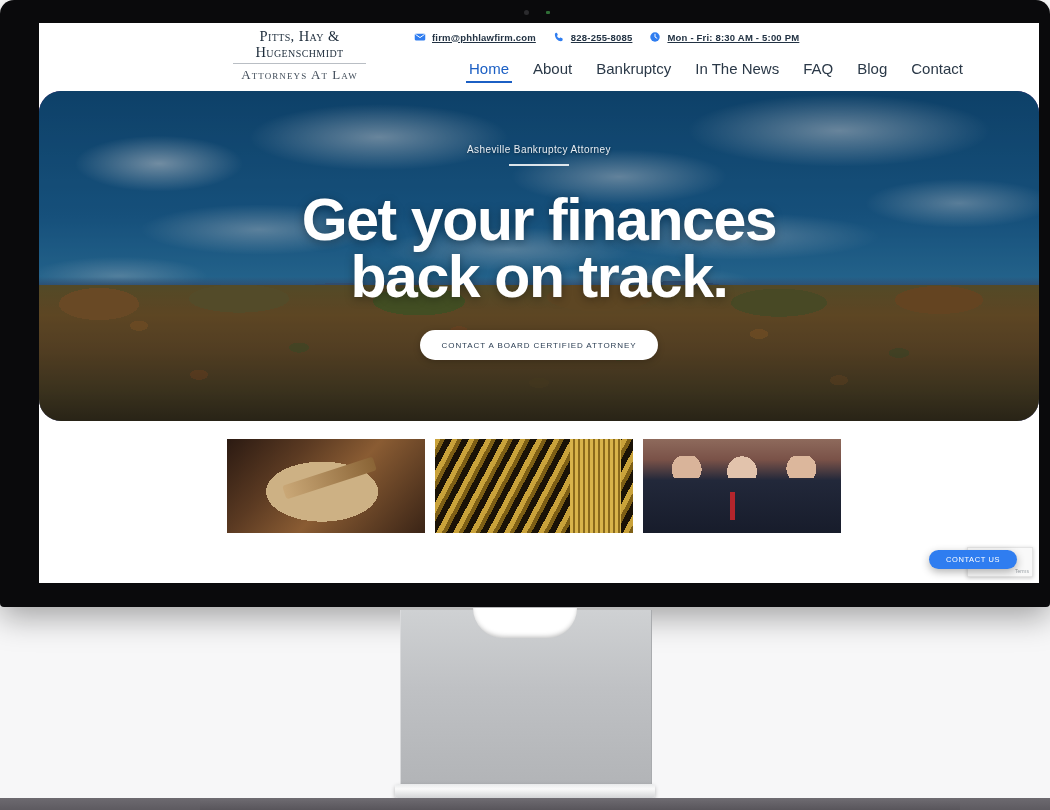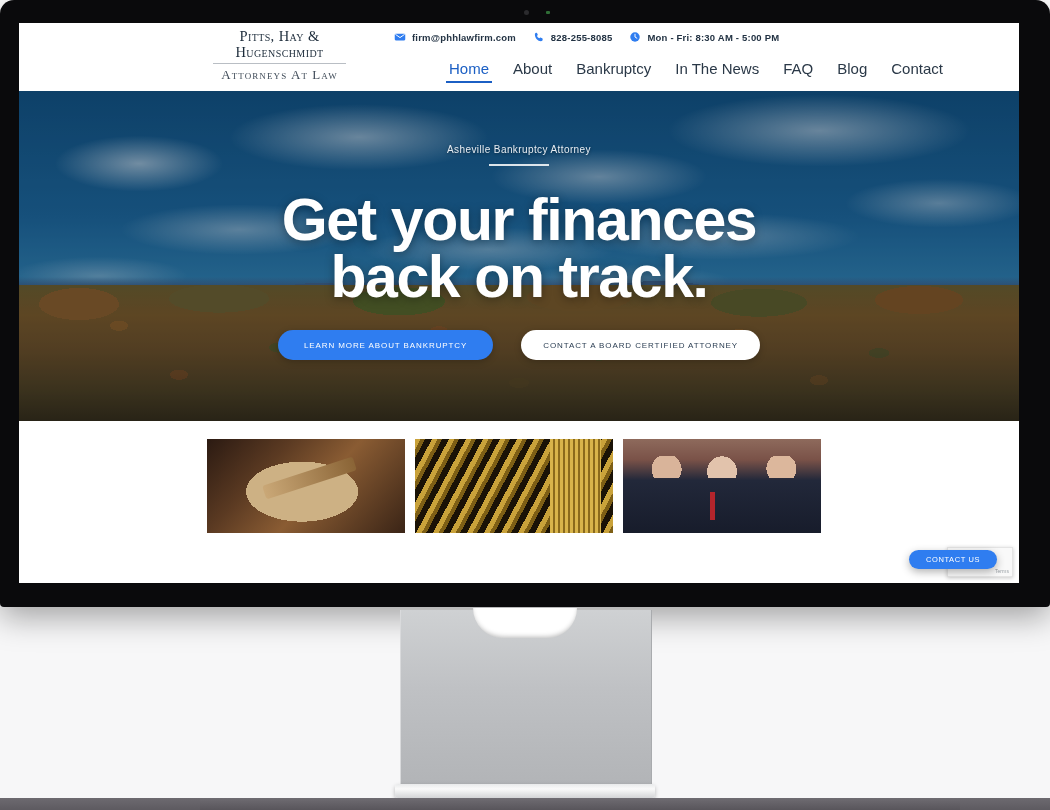--- a/index.html
+++ b/index.html
@@ -24,21 +24,21 @@
     position:absolute;top:10px;left:524px;width:5px;height:5px;
     border-radius:50%;background:#2b2b2e;
   }
   .bezel-led{
     position:absolute;top:11px;left:546px;width:4px;height:3px;
     background:#2f6d36;border-radius:1px;
   }
 
   
   .screen{
-    position:absolute;left:19px;top:23px;width:1000px;height:560px;
+    position:absolute;left:39px;top:23px;width:1000px;height:560px;
     background:#ffffff;overflow:hidden;
   }
 
   
   .stand-neck{
     position:absolute;left:400px;top:610px;width:250px;height:175px;
     background:linear-gradient(180deg,#cfd1d3 0%,#bfc1c4 45%,#b2b4b7 100%);
     border-left:1px solid #d9dadc;border-right:1px solid #a9abae;
   }
   .stand-notch{
@@ -72,21 +72,21 @@
     font-family:"Liberation Serif", serif;
     color:#1c2b3a;
   }
   .logo-l1{font-size:14.5px;letter-spacing:.4px;font-variant:small-caps;line-height:15px;}
   .logo-l2{font-size:14.5px;letter-spacing:.4px;font-variant:small-caps;line-height:16px;}
   .logo-rule{height:1px;background:#b9bec4;margin:3px 6px 3px;}
   .logo-sub{font-size:13px;letter-spacing:1.1px;font-variant:small-caps;color:#404c59;}
 
   .contactbar{
     position:absolute;left:375px;top:8px;display:flex;align-items:center;gap:17px;
-    font-size:9.5px;font-weight:bold;color:#223243;letter-spacing:.2px;
+    font-size:9.5px;font-weight:bold;color:#223243;letter-spacing:.2px;text-decoration:underline;
   }
   .cb-item{display:flex;align-items:center;gap:6px;white-space:nowrap;}
   .cb-ico{width:12px;height:12px;display:inline-block;color:#2f7df0;flex:0 0 auto;}
   .cb-ico svg{display:block;}
 
   .mainnav{
     position:absolute;left:430px;top:37px;display:flex;gap:24px;
     font-size:15px;color:#2a3847;
   }
   .nav-i{position:relative;padding-bottom:6px;white-space:nowrap;cursor:pointer;}
@@ -105,21 +105,21 @@
   }
   .covid-txt b{color:#ffffff;}
   .covid-btn{
     position:absolute;left:682px;width:110px;height:28px;border-radius:16px;
     background:#3b84ef;color:#eaf2ff;border:none;
     font-size:8px;letter-spacing:.9px;font-family:inherit;cursor:pointer;
     display:flex;align-items:center;justify-content:center;
   }
 
   
-  .hero{position:relative;height:330px;overflow:hidden;background:#701a75;}
+  .hero{position:relative;height:330px;overflow:hidden;background:#701a75;border-radius:22px;}
   .hero-sky{
     position:absolute;inset:0;
     background:
       radial-gradient(120px 40px at 12% 22%, rgba(255,255,255,.55), rgba(255,255,255,0) 70%),
       radial-gradient(180px 46px at 34% 14%, rgba(255,255,255,.50), rgba(255,255,255,0) 72%),
       radial-gradient(150px 38px at 58% 26%, rgba(255,255,255,.46), rgba(255,255,255,0) 72%),
       radial-gradient(210px 50px at 80% 12%, rgba(255,255,255,.50), rgba(255,255,255,0) 72%),
       radial-gradient(130px 34px at 92% 34%, rgba(255,255,255,.40), rgba(255,255,255,0) 72%),
       radial-gradient(160px 34px at 22% 42%, rgba(255,255,255,.40), rgba(255,255,255,0) 74%),
       radial-gradient(170px 30px at 47% 48%, rgba(255,255,255,.34), rgba(255,255,255,0) 74%),
@@ -321,21 +321,20 @@
         <div class="hero-veil"></div>
 
         <div class="hero-inner">
           <div class="hero-eyebrow">Asheville Bankruptcy Attorney</div>
           <div class="hero-div"></div>
           <div class="hero-h1">
             <div>Get your finances</div>
             <div>back on track.</div>
           </div>
           <div class="hero-ctas">
-            <button class="btn-primary">LEARN MORE ABOUT BANKRUPTCY</button>
             <button class="btn-ghost">CONTACT A BOARD CERTIFIED ATTORNEY</button>
           </div>
         </div>
       </div>
 
       <div class="cards">
         <div class="cards-row">
           <div class="card card-gavel"></div>
           <div class="card card-columns"></div>
           <div class="card card-team"></div>

